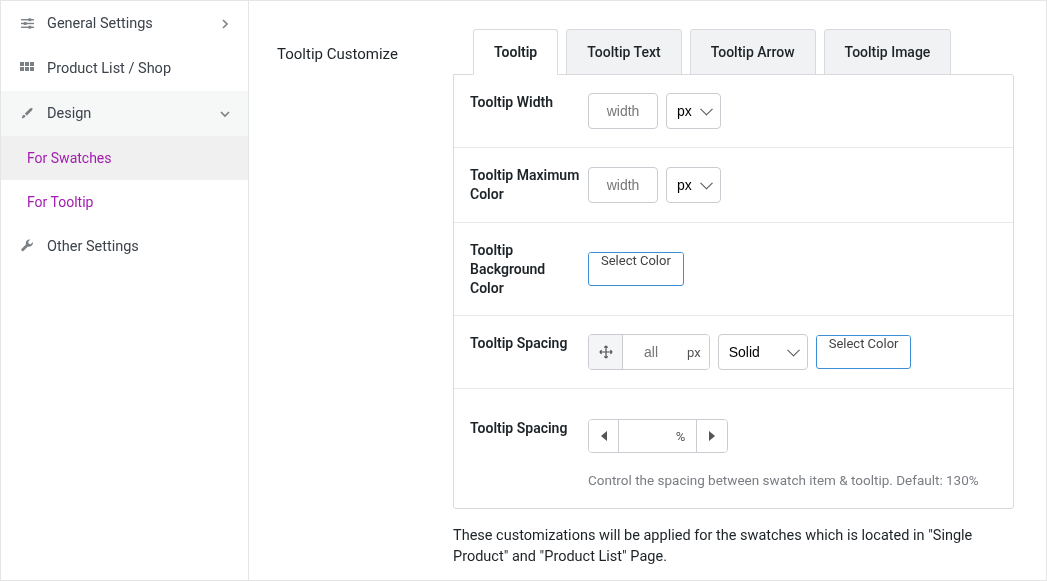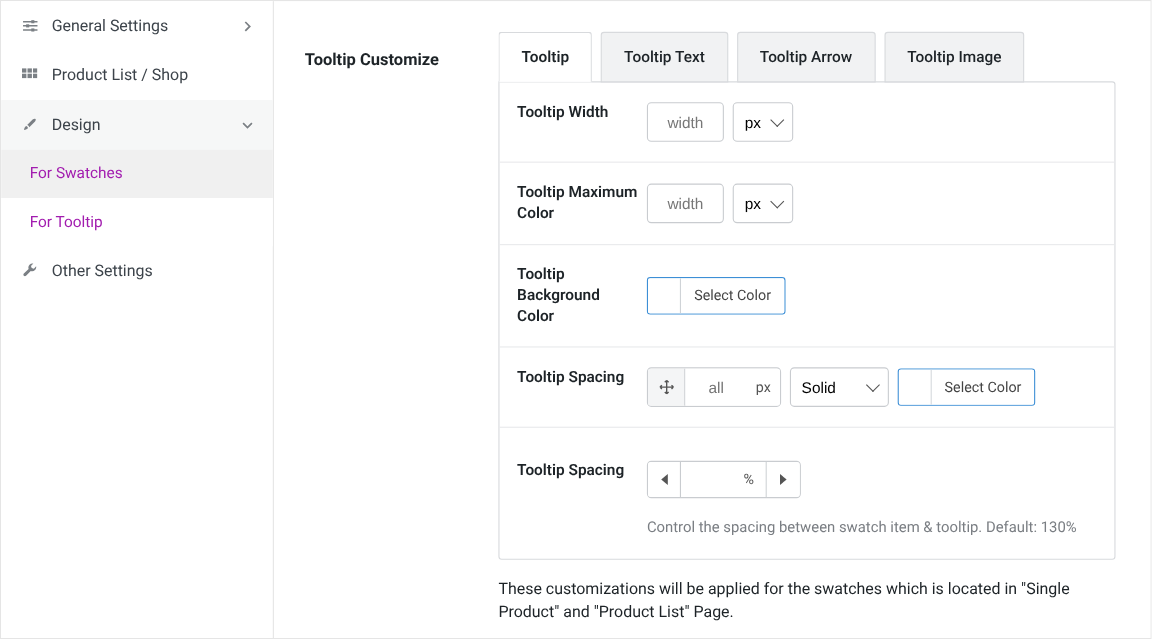--- a/index.html
+++ b/index.html
@@ -10,39 +10,39 @@
   .nav-item { display: flex; align-items: center; padding: 14px 18px; font-size: 14.5px; color: #3c434a; cursor: pointer; }
   .nav-item .icon { width: 16px; height: 16px; margin-right: 12px; display: inline-flex; align-items: center; justify-content: center; color: #7b8085; }
   .nav-item .chev { margin-left: auto; color: #7b8085; }
   .nav-sub { padding: 14px 18px 14px 26px; font-size: 14px; color: #a21caf; cursor: pointer; }
   .nav-sub.active { background: #fff; }
   .nav-sub.shade { background: #f0f0f0; }
   .nav-item.shade { background: #f6f7f7; }
   
   .main { flex: 1; padding: 28px 32px 20px 28px; overflow-y: auto; }
   .main-row { display: flex; }
-  .sec-title { width: 176px; font-weight: 700; font-size: 15px; padding-top: 16px; }
+  .sec-title { width: 176px; font-weight: 400; font-size: 15px; padding-top: 16px; }
   .panel-wrap { flex: 1; }
   
   .tabs { display: flex; gap: 8px; margin-bottom: -1px; position: relative; z-index: 2; }
   .tab { padding: 14px 20px; border: 1px solid #d8dadd; background: #f1f2f3; font-size: 14px; color: #1d2327; cursor: pointer; border-radius: 3px 3px 0 0; font-weight: 500; }
-  .tab.active { background: #fff; border-bottom-color: #fff; font-weight: 600; }
+  .tab.active { background: #fff; border-bottom-color: #fff; font-weight: 600; margin-left: 20px; }
   
   .panel { border: 1px solid #d8dadd; border-radius: 0 3px 3px 3px; }
   .field-row { display: flex; padding: 18px 16px; border-bottom: 1px solid #e8e9eb; }
   .field-row:last-child { border-bottom: none; margin-top: 12px; }
   .field-label { width: 118px; font-weight: 600; font-size: 14px; line-height: 1.35; padding-right: 8px; }
   .field-ctrl { flex: 1; display: flex; flex-wrap: wrap; align-items: center; gap: 8px; }
   
   .txt { height: 36px; border: 1px solid #c9ccd0; border-radius: 4px; padding: 0 12px; font-size: 14px; color: #555; width: 70px; text-align: center; outline: none; }
   .txt::placeholder { color: #777; }
   .sel { height: 36px; border: 1px solid #c9ccd0; border-radius: 4px; padding: 0 28px 0 10px; font-size: 14px; background: #fff; appearance: none; position: relative; cursor: pointer; }
   .sel-wrap { position: relative; display: inline-block; }
   .sel-wrap::after { content: ""; position: absolute; right: 10px; top: 50%; width: 8px; height: 8px; border-right: 1.5px solid #555; border-bottom: 1.5px solid #555; transform: translateY(-70%) rotate(45deg); pointer-events: none; }
-  .colorbtn { display: inline-flex; align-items: stretch; height: 34px; border: 1px solid #3d8fd6; border-radius: 3px; overflow: hidden; cursor: pointer; }
+  .colorbtn { display: inline-flex; align-items: stretch; height: 34px; border: 1px solid #3d8fd6; border-radius: 3px; overflow: hidden; cursor: pointer; flex-direction: column; }
   .colorbtn .swatch { width: 30px; background: #fff; border-right: 1px solid #cfd3d7; }
   .colorbtn .lbl { padding: 0 12px; display: flex; align-items: center; font-size: 13px; color: #444; background: #fff; }
   .seg { display: inline-flex; height: 36px; border: 1px solid #c9ccd0; border-radius: 4px; overflow: hidden; }
   .seg > * { border-right: 1px solid #c9ccd0; display: flex; align-items: center; justify-content: center; }
   .seg > *:last-child { border-right: none; }
   .seg .btn { width: 34px; background: #f4f5f6; cursor: pointer; }
   .seg .cell { padding: 0 12px; font-size: 14px; color: #555; background: #fff; }
   .seg .cell.small { padding: 0 8px; font-size: 13px; }
   .seg input.cell { width: 48px; border: none; outline: none; text-align: center; }
   .stepper { display: inline-flex; height: 34px; border: 1px solid #c9ccd0; border-radius: 4px; overflow: hidden; }

